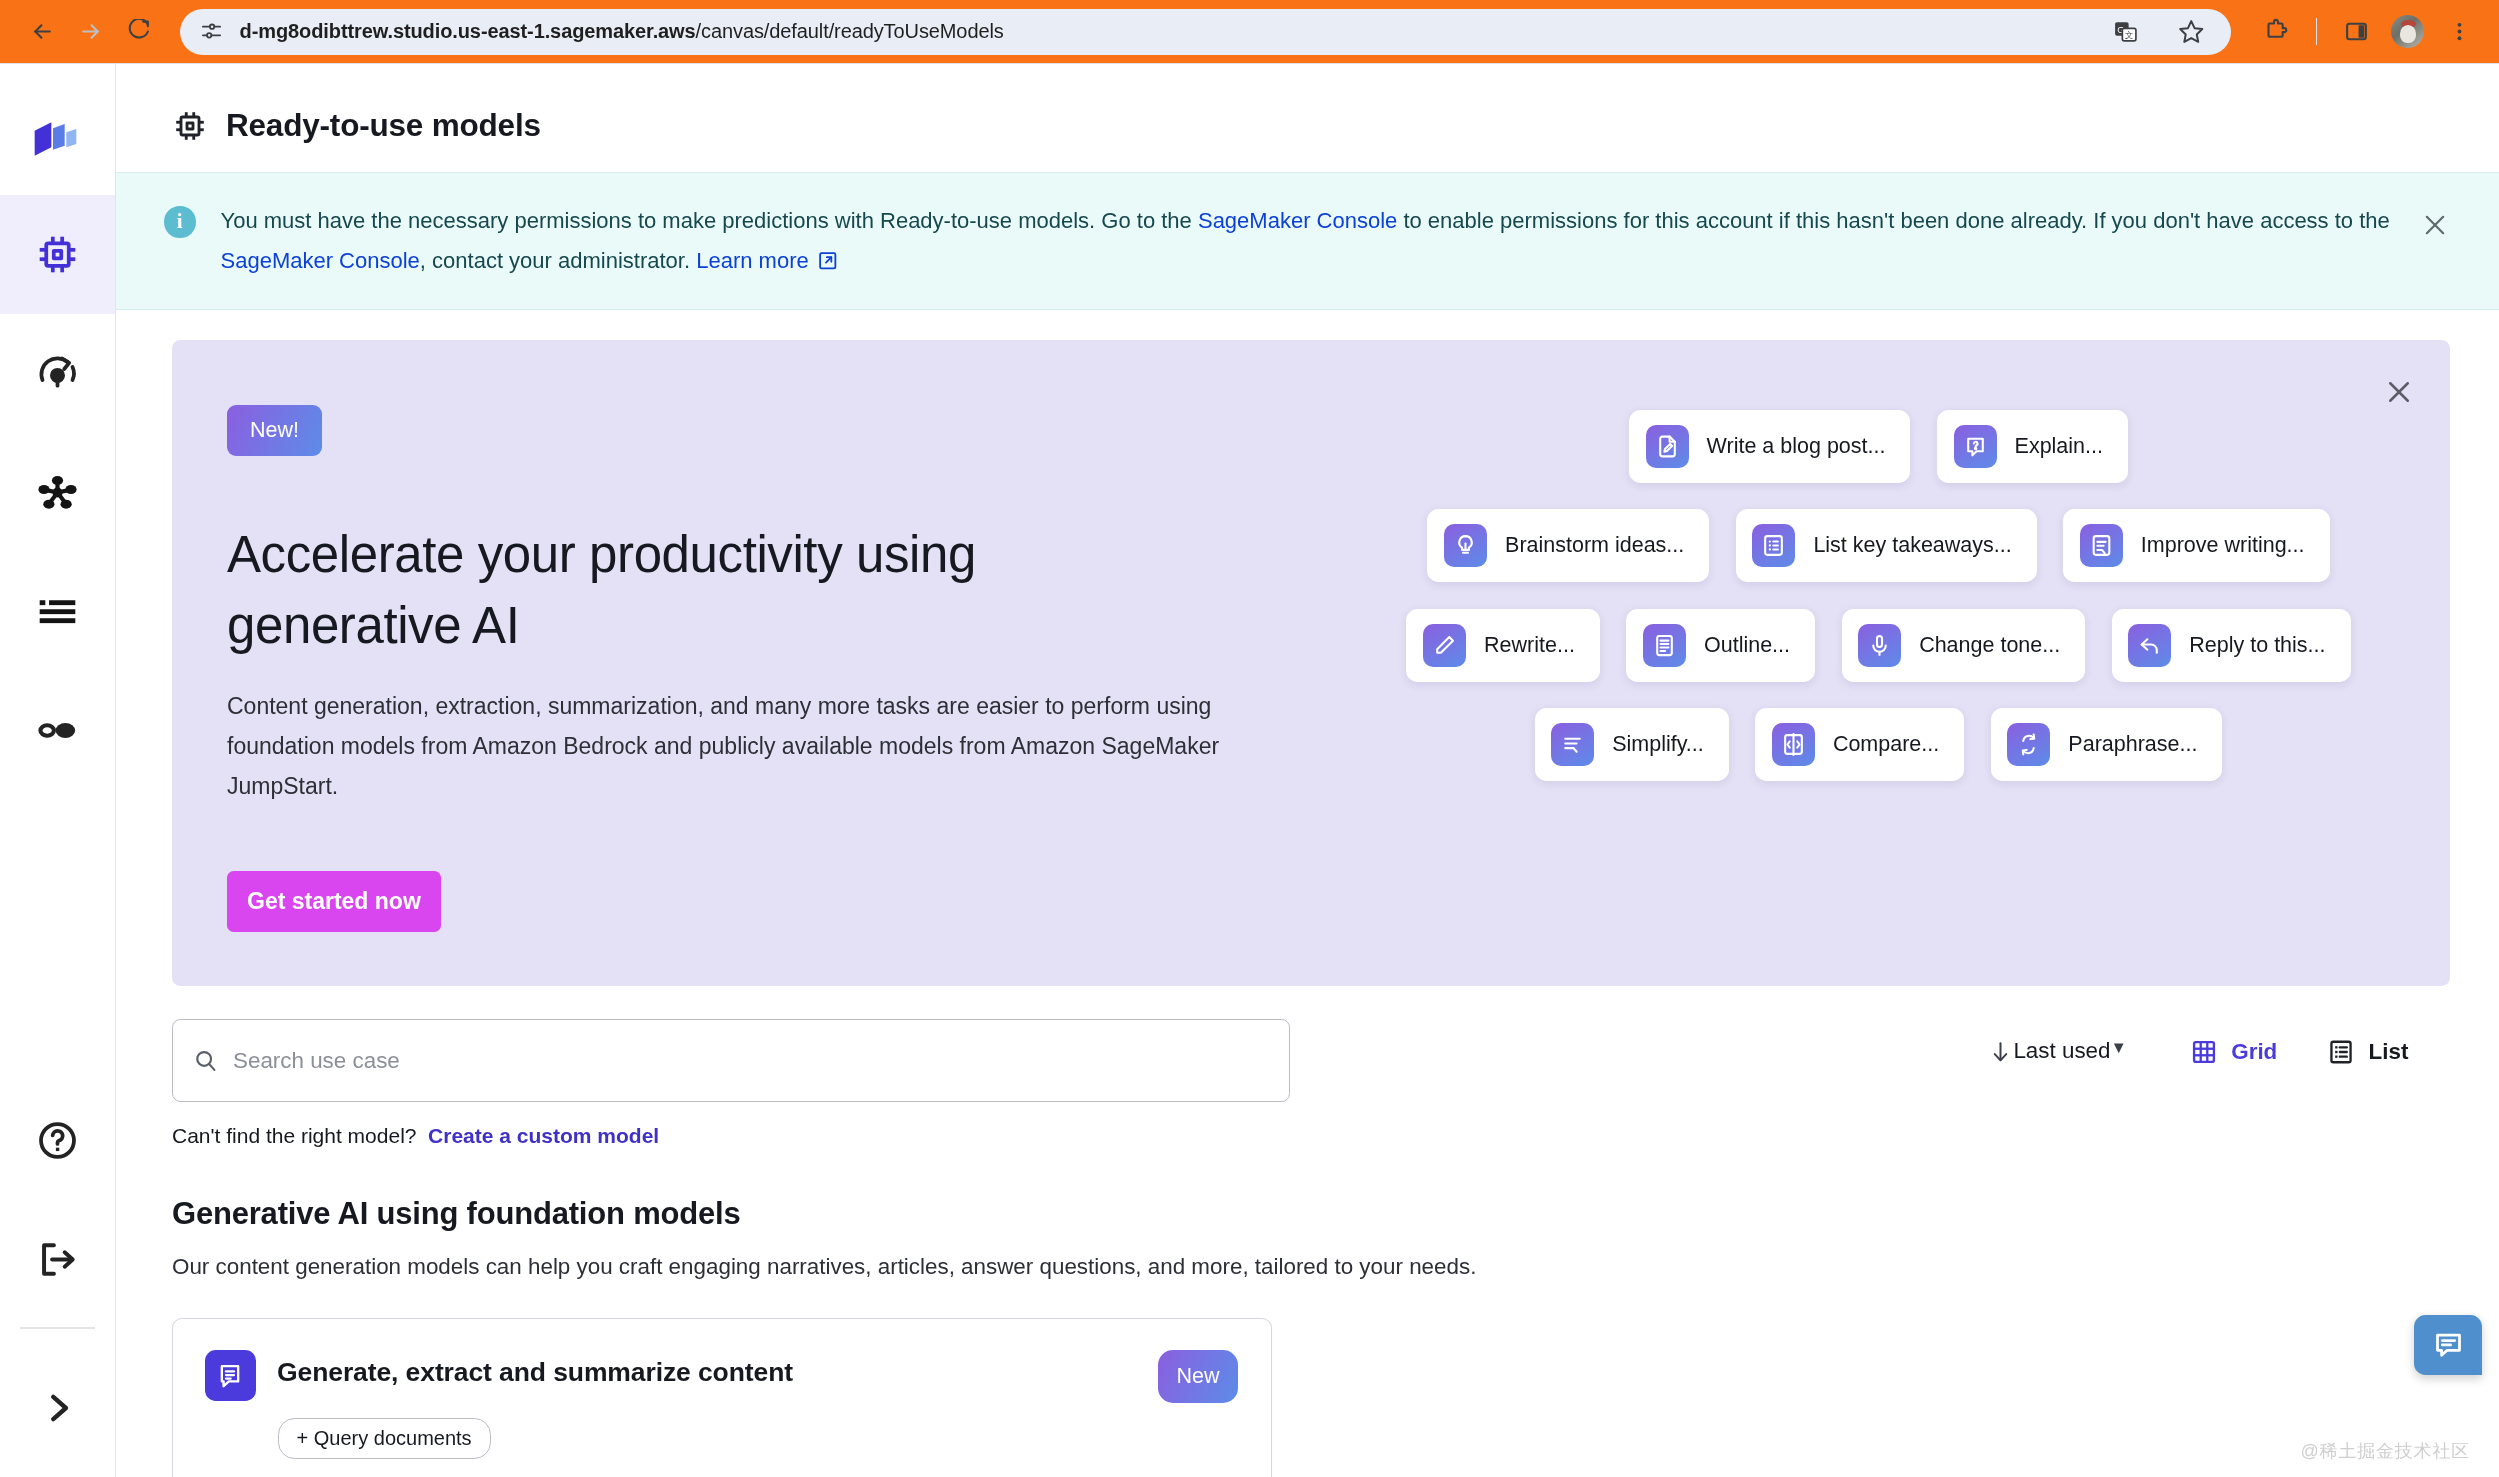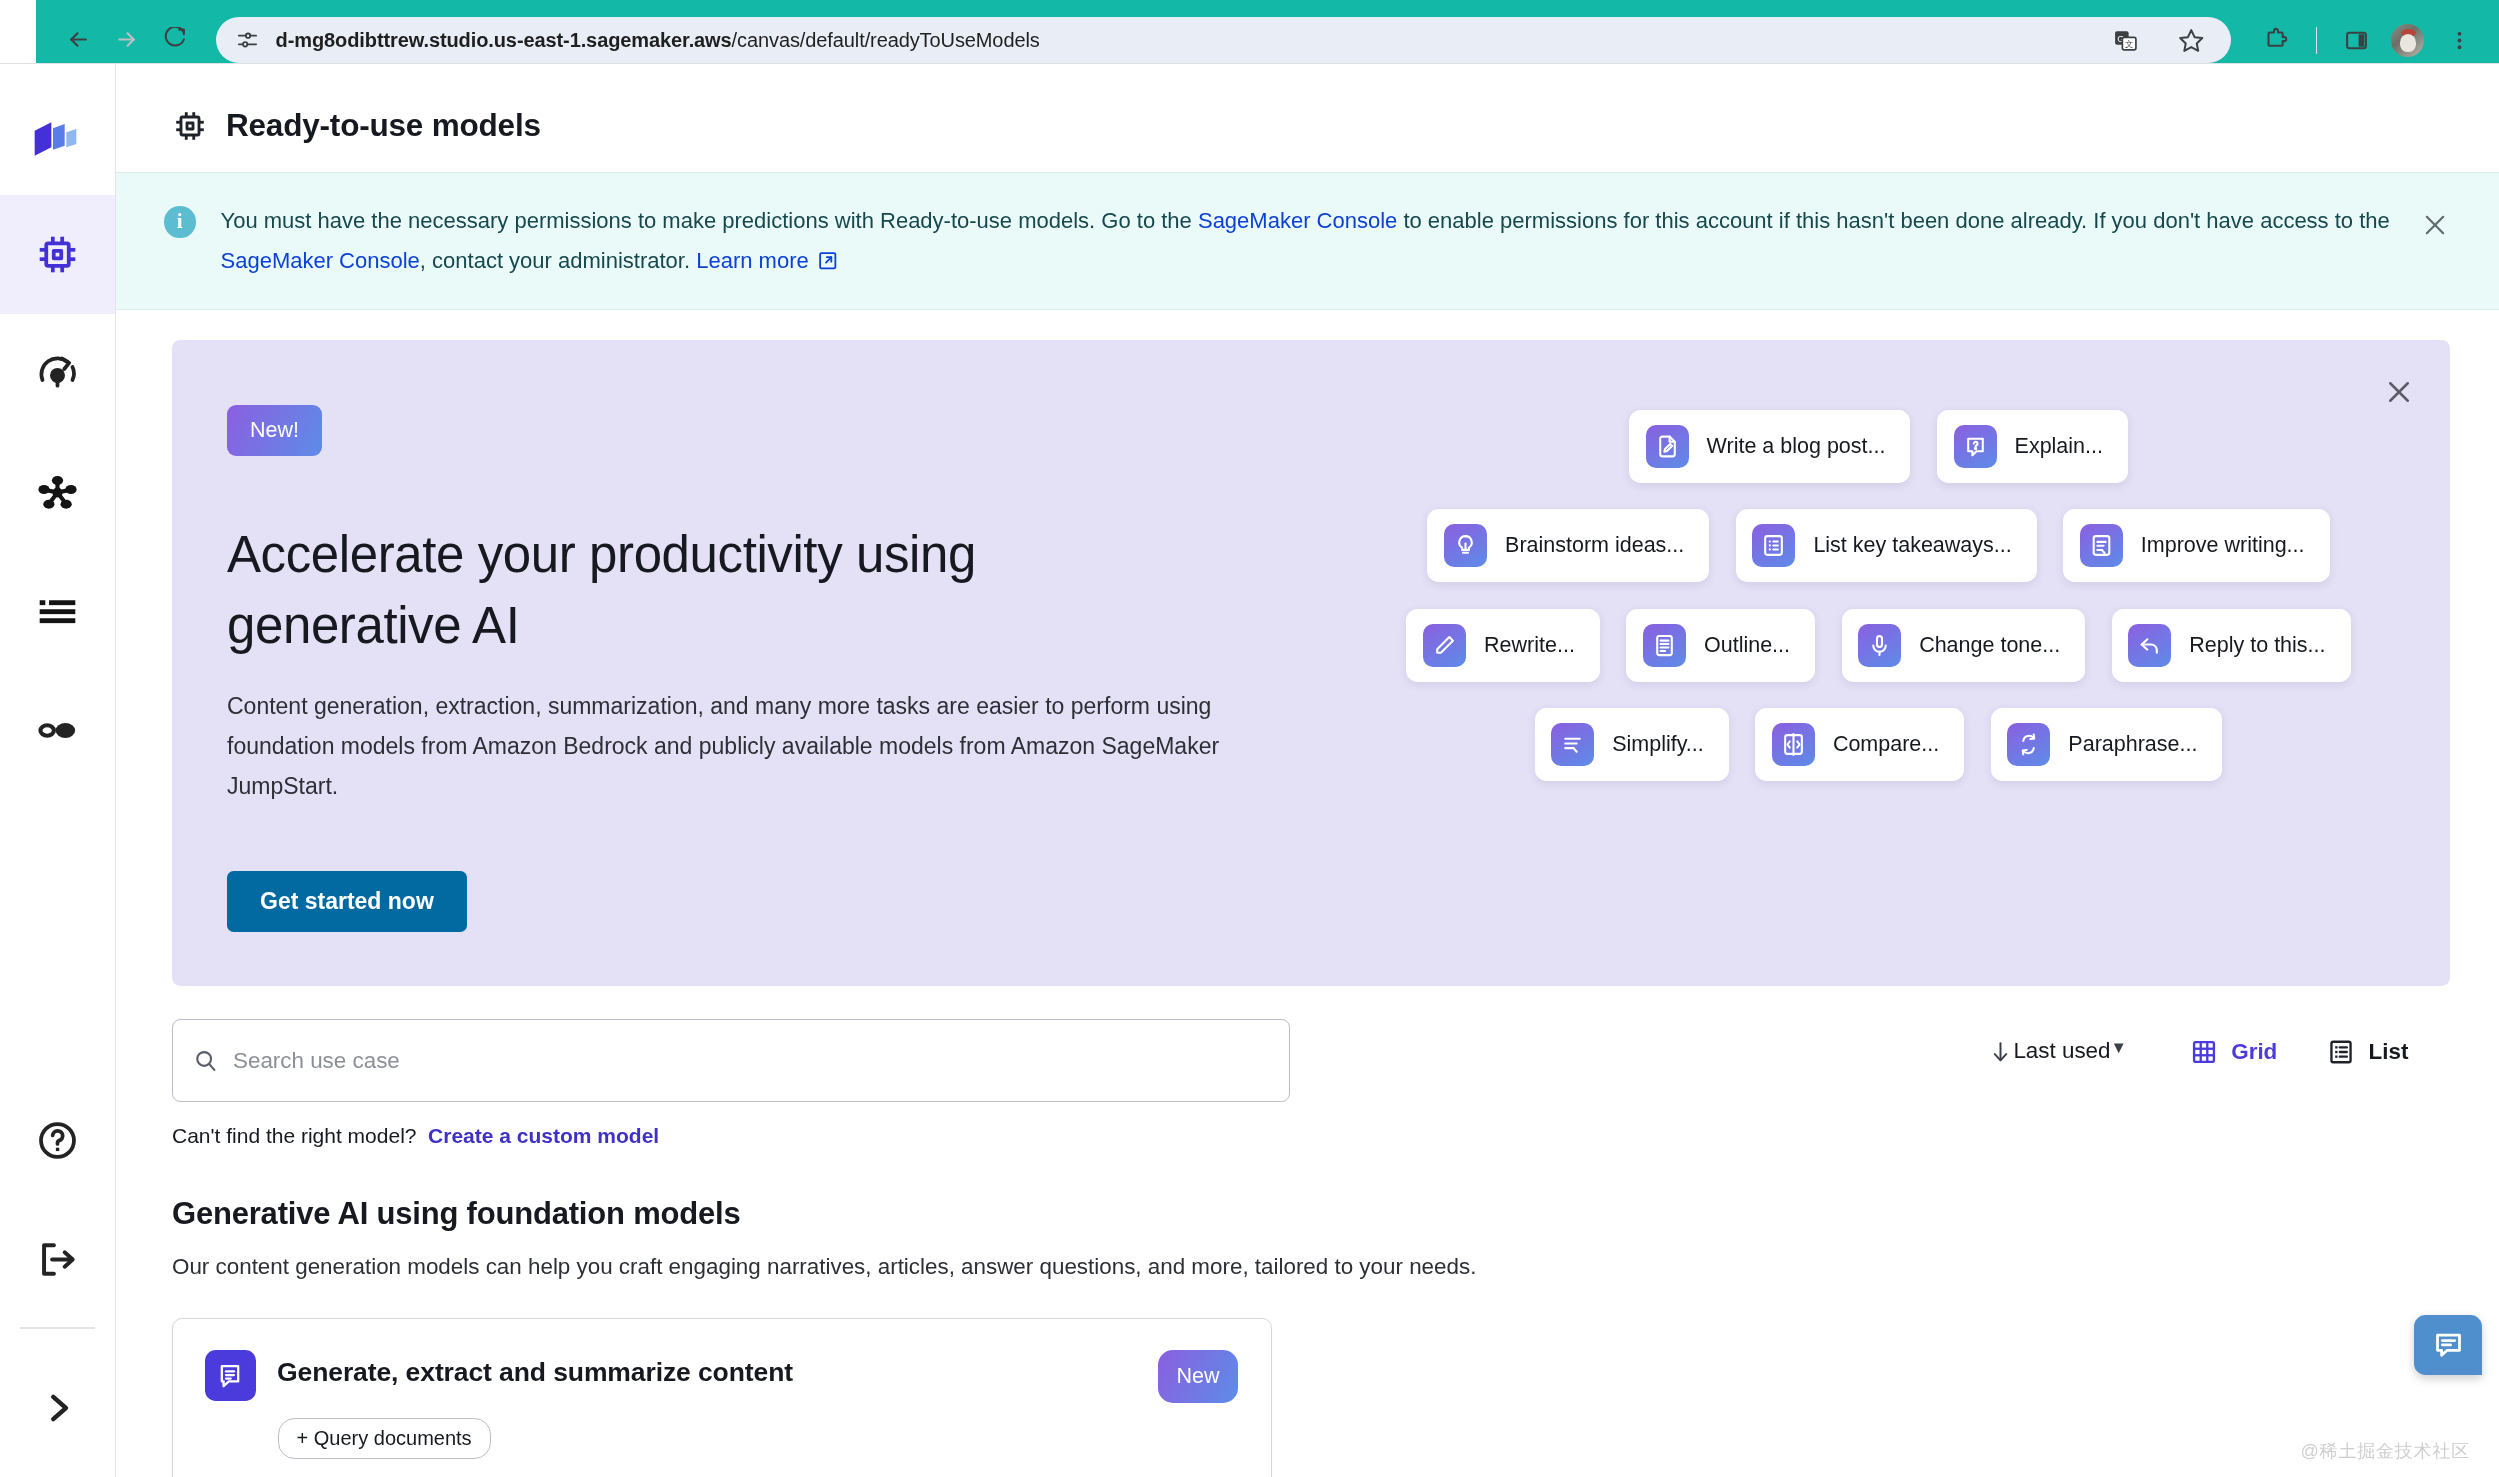--- a/index.html
+++ b/index.html
@@ -7,25 +7,24 @@
     width: 2500px; height: 1478px;
     font-family: "Liberation Sans", sans-serif;
     background: #ffffff;
     overflow: hidden;
   }
 
   
   .browser-bar {
     height: 63px;
     display: flex;
-    align-items: flex-end;
+    align-items: center;
     padding: 0 18px;
-    background: #14b8a6;
+    background: #f97316;
     position: relative;
-    margin-left: 36px;
   }
   .nav-btn {
     width: 48px; height: 48px;
     display: flex; align-items: center; justify-content: center;
     border-radius: 50%;
     flex: 0 0 auto;
   }
   .nav-btn svg { display: block; }
   .omnibox {
     flex: 1 1 auto;
@@ -215,22 +214,22 @@
     font-size: 23px;
     line-height: 40px;
     color: #2d2f36;
     max-width: 1068px;
   }
   .hero-cta {
     margin-top: 65px;
     display: inline-flex;
     align-items: center; justify-content: center;
     height: 61px;
-    padding: 0 33px;
-    background: #0369a1;
+    padding: 0 20px;
+    background: #d946ef;
     color: #ffffff;
     font-size: 23px;
     font-weight: 700;
     border-radius: 6.6px;
     border: none;
     cursor: pointer;
   }
   .hero-right {
     flex: 1 1 auto;
     position: relative;

